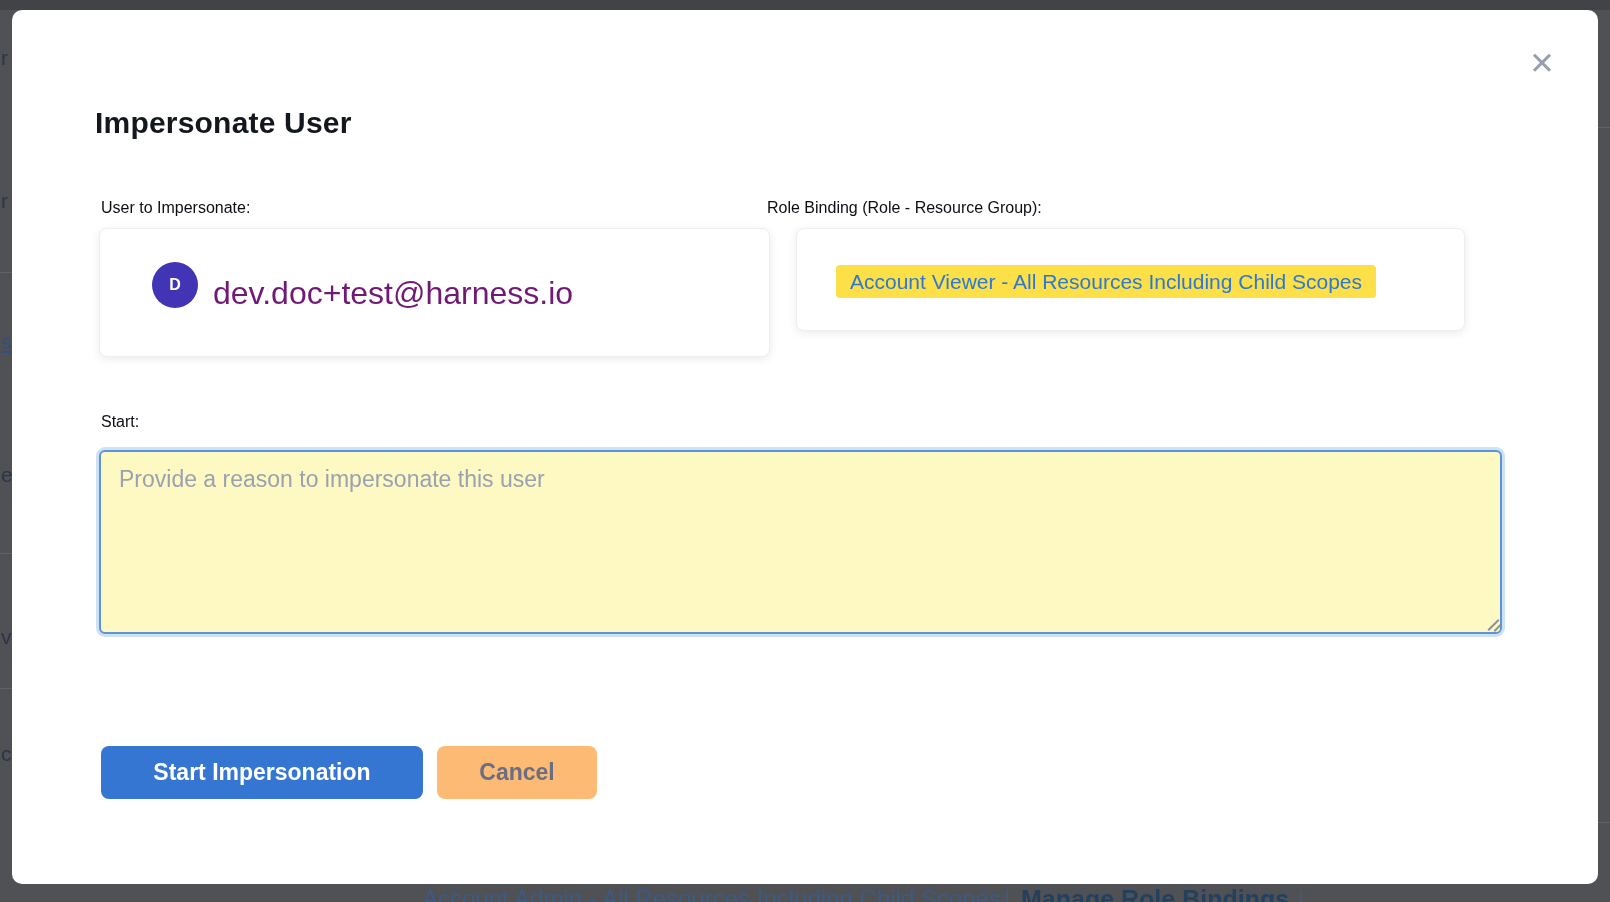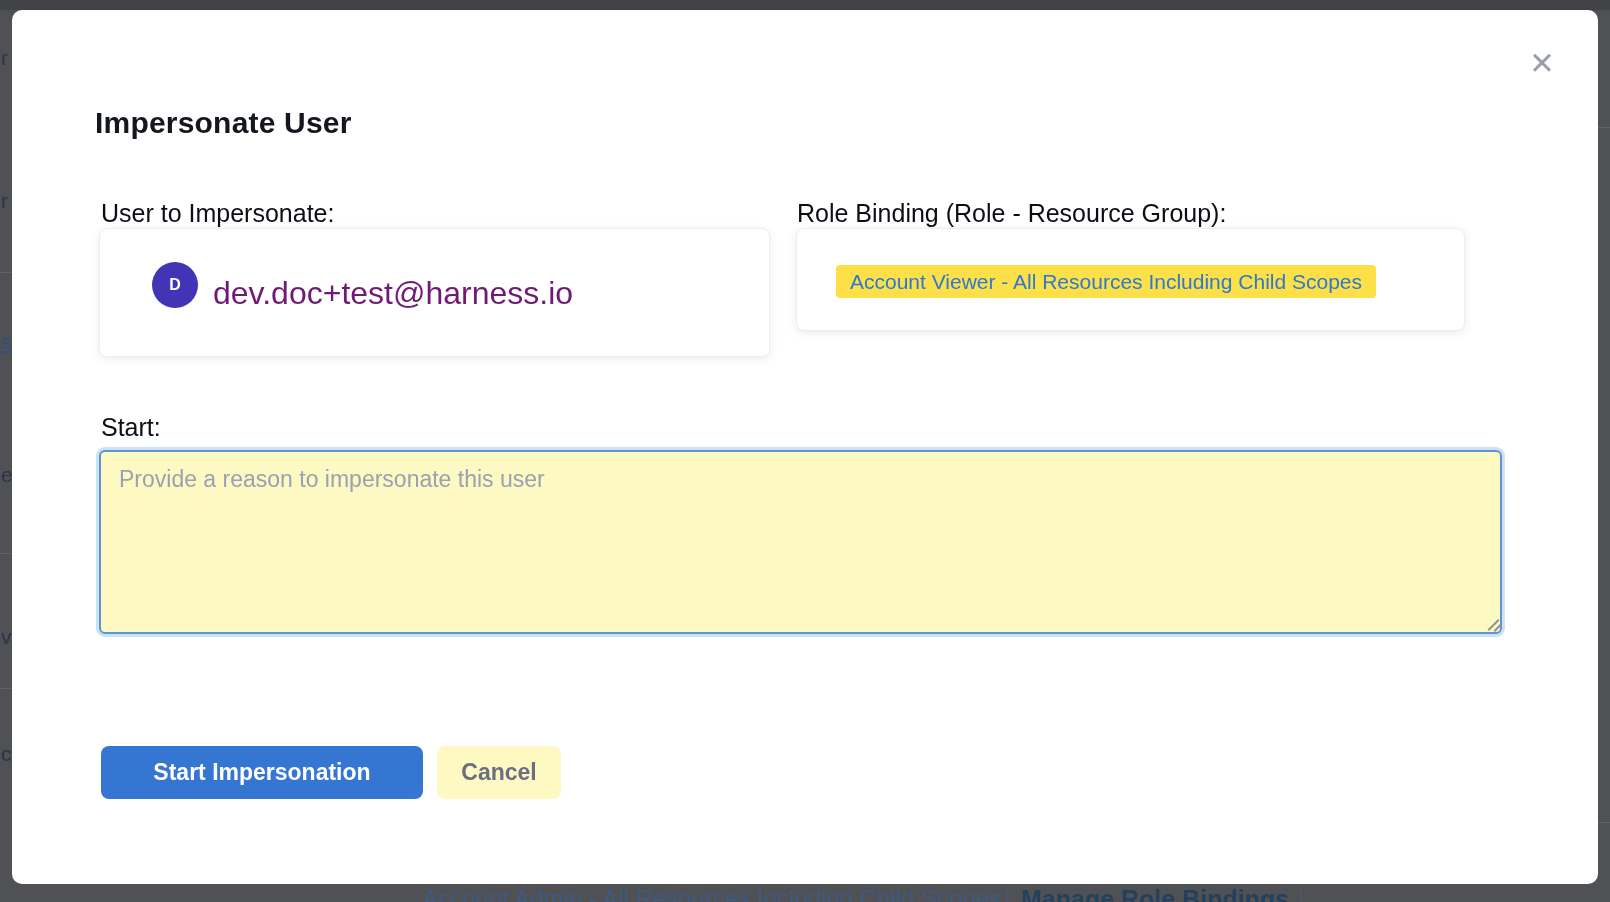--- a/index.html
+++ b/index.html
@@ -30,23 +30,23 @@
   .bg-sep2   { left:1298px; font-size:24px; color:#4b5670; }
 
   
   .modal { position:absolute; left:12px; top:10px; width:1586px; height:874px;
            background:#ffffff; border-radius:10px; z-index:2; }
   .close { position:absolute; top:36px; right:38px; width:36px; height:36px;
            font-size:31px; line-height:36px; text-align:center; color:#989db0;
            cursor:pointer; user-select:none; }
   .title { position:absolute; left:83px; top:96px; font-size:30px; font-weight:700;
            color:#14171e; letter-spacing:0.2px; }
-  .field-label { position:absolute; font-size:25px; color:#0c0e13; }
+  .field-label { position:absolute; font-size:16px; color:#0c0e13; }
   .label-user   { left:89px;  top:189px; }
-  .label-role   { left:785px; top:189px;text-align:right; }
+  .label-role   { left:755px; top:189px;text-align:right; }
   .label-reason { left:89px;  top:403px; }
 
   .card { position:absolute; background:#fff; border:1px solid #eceef2; border-radius:8px;
           box-shadow:0 2px 8px rgba(54,57,74,0.10); }
   .user-card { left:87px;  top:218px; width:671px; height:129px; }
   .role-card { left:784px; top:218px; width:669px; height:103px; }
 
   .avatar { position:absolute; left:52px; top:33px; width:46px; height:46px; border-radius:50%;
             background:#4134b5; color:#fff; font-size:16px; font-weight:700;
             display:flex; align-items:center; justify-content:center; }
@@ -66,21 +66,21 @@
   .grip { position:absolute; left:1473px; top:605px; width:16px; height:16px; cursor:nwse-resize; }
   .grip::before { content:""; position:absolute; left:1px; bottom:5px; width:15px; height:2px;
                   background:#8d929c; transform:rotate(-45deg); }
   .grip::after  { content:""; position:absolute; left:8px; bottom:2px; width:9px; height:2px;
                   background:#8d929c; transform:rotate(-45deg); }
 
   .btn { position:absolute; top:736px; height:53px; border:none; border-radius:8px;
          font-family:"Liberation Sans", sans-serif; font-size:23px; font-weight:700;
          cursor:pointer; }
   .btn-primary { left:89px; width:322px; background:#3576d3; color:#ffffff; }
-  .btn-cancel  { left:425px; width:124px; background:#fef9c3; color:#696e80; }
+  .btn-cancel  { left:425px; width:160px; background:#fdba74; color:#696e80; }
 </style>
 </head>
 <body>
 
 <div class="canvas">
 
   <div class="topstrip"></div>
 
   <span class="frag frag-0">r</span>
   <span class="frag frag-1">r</span>

